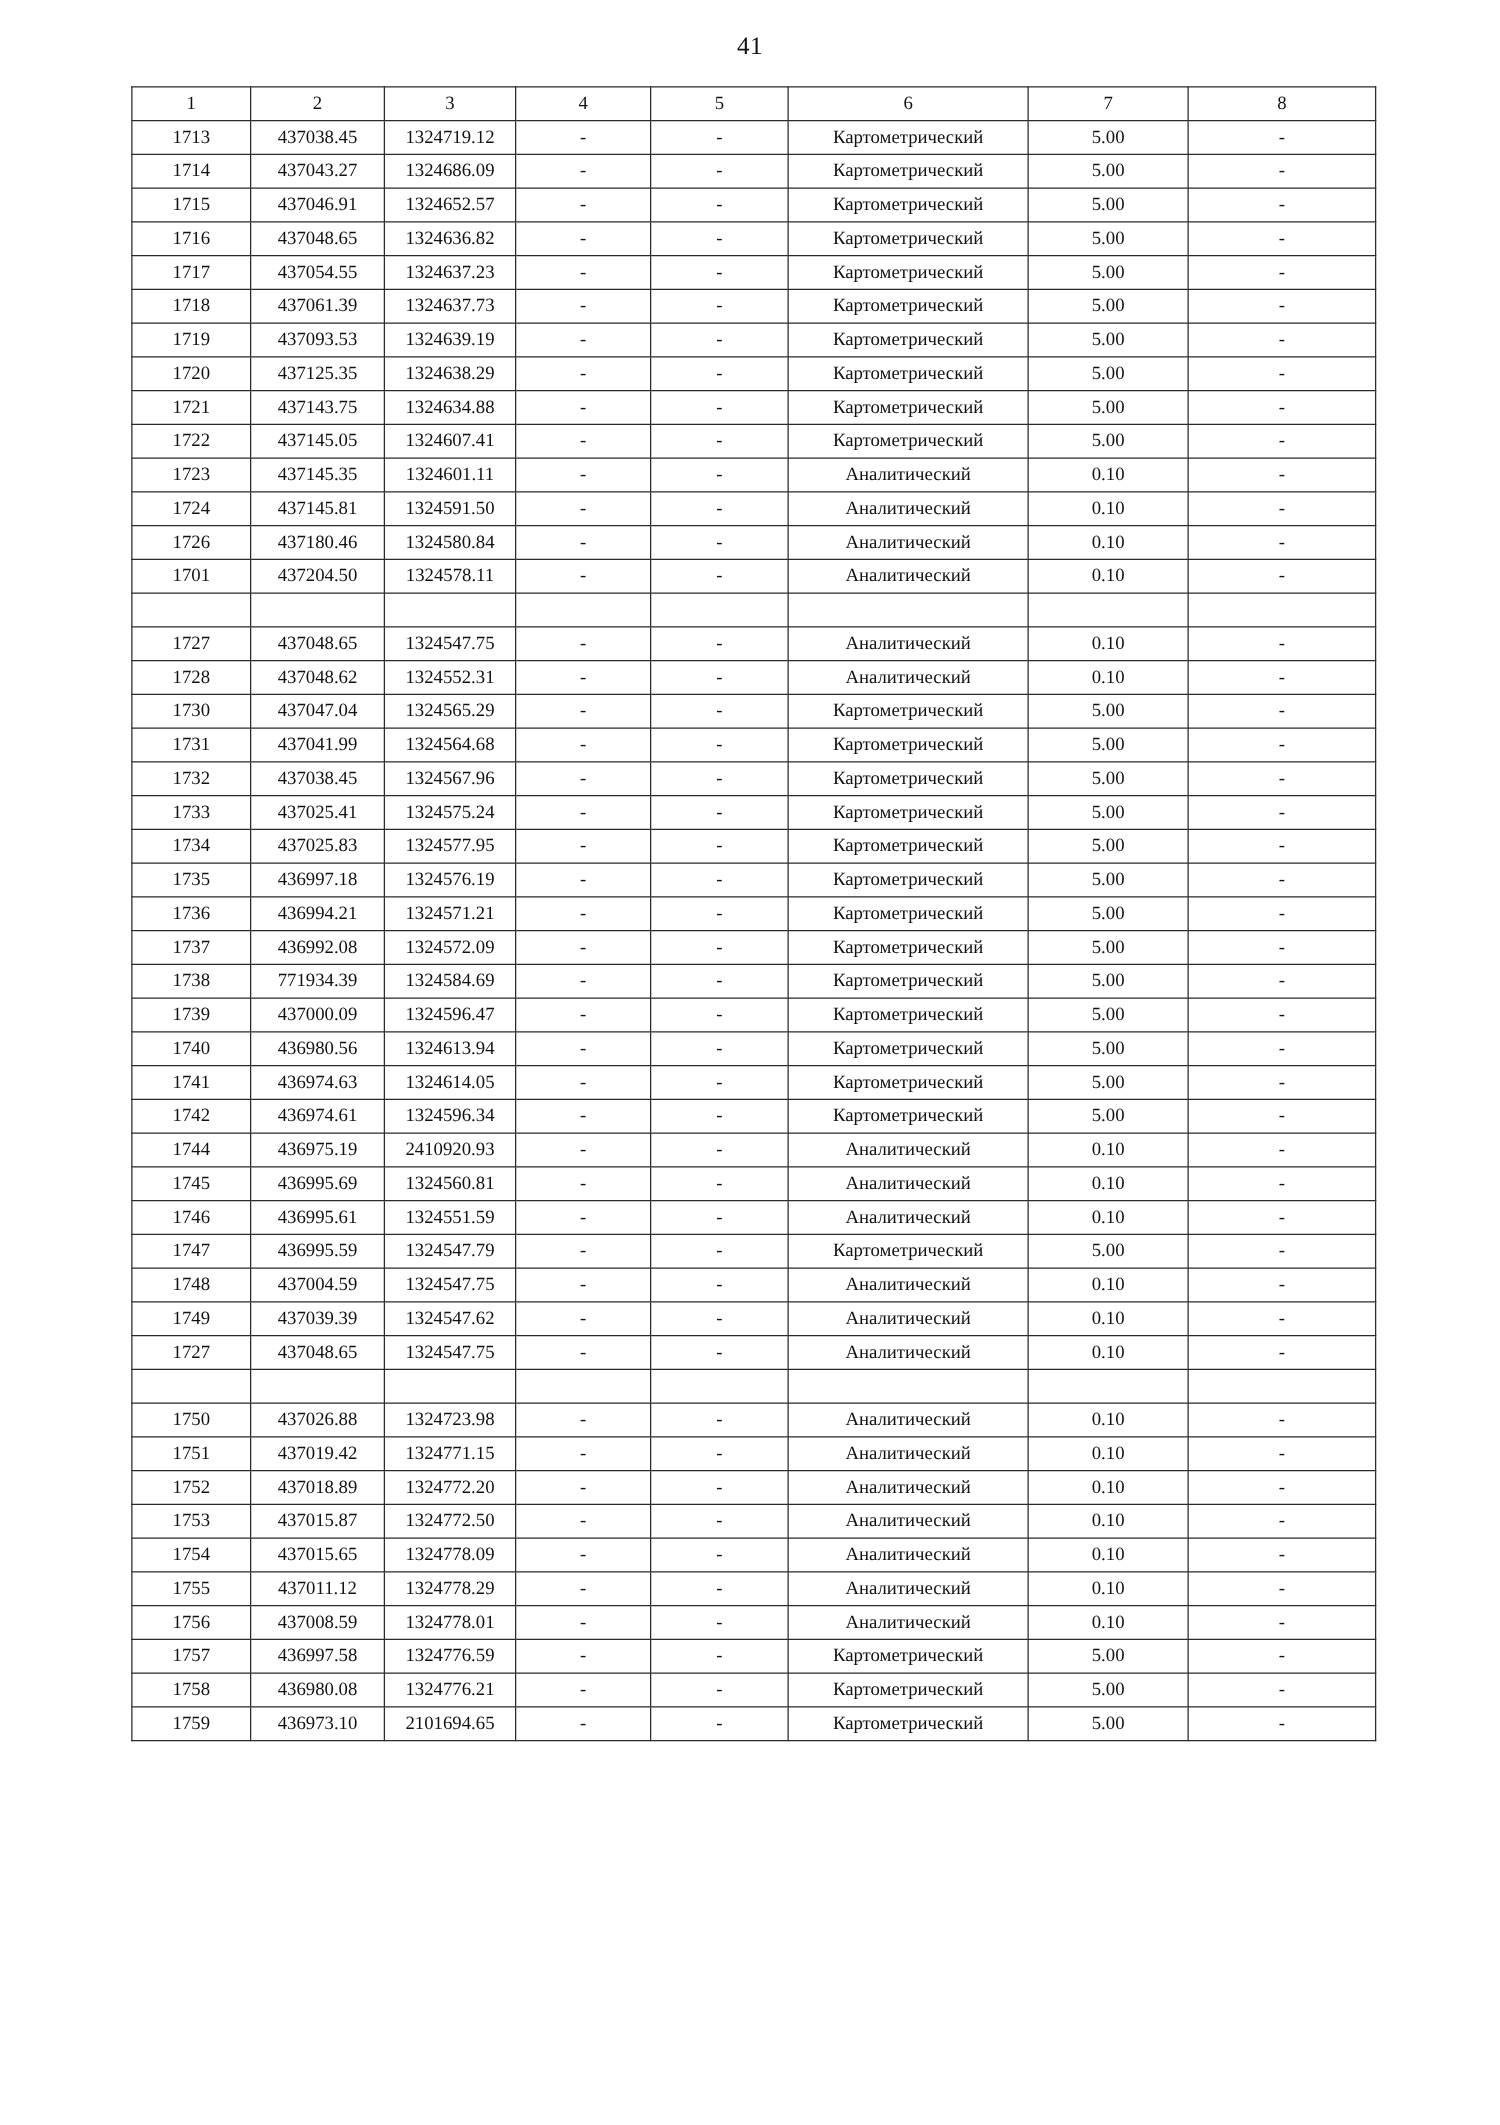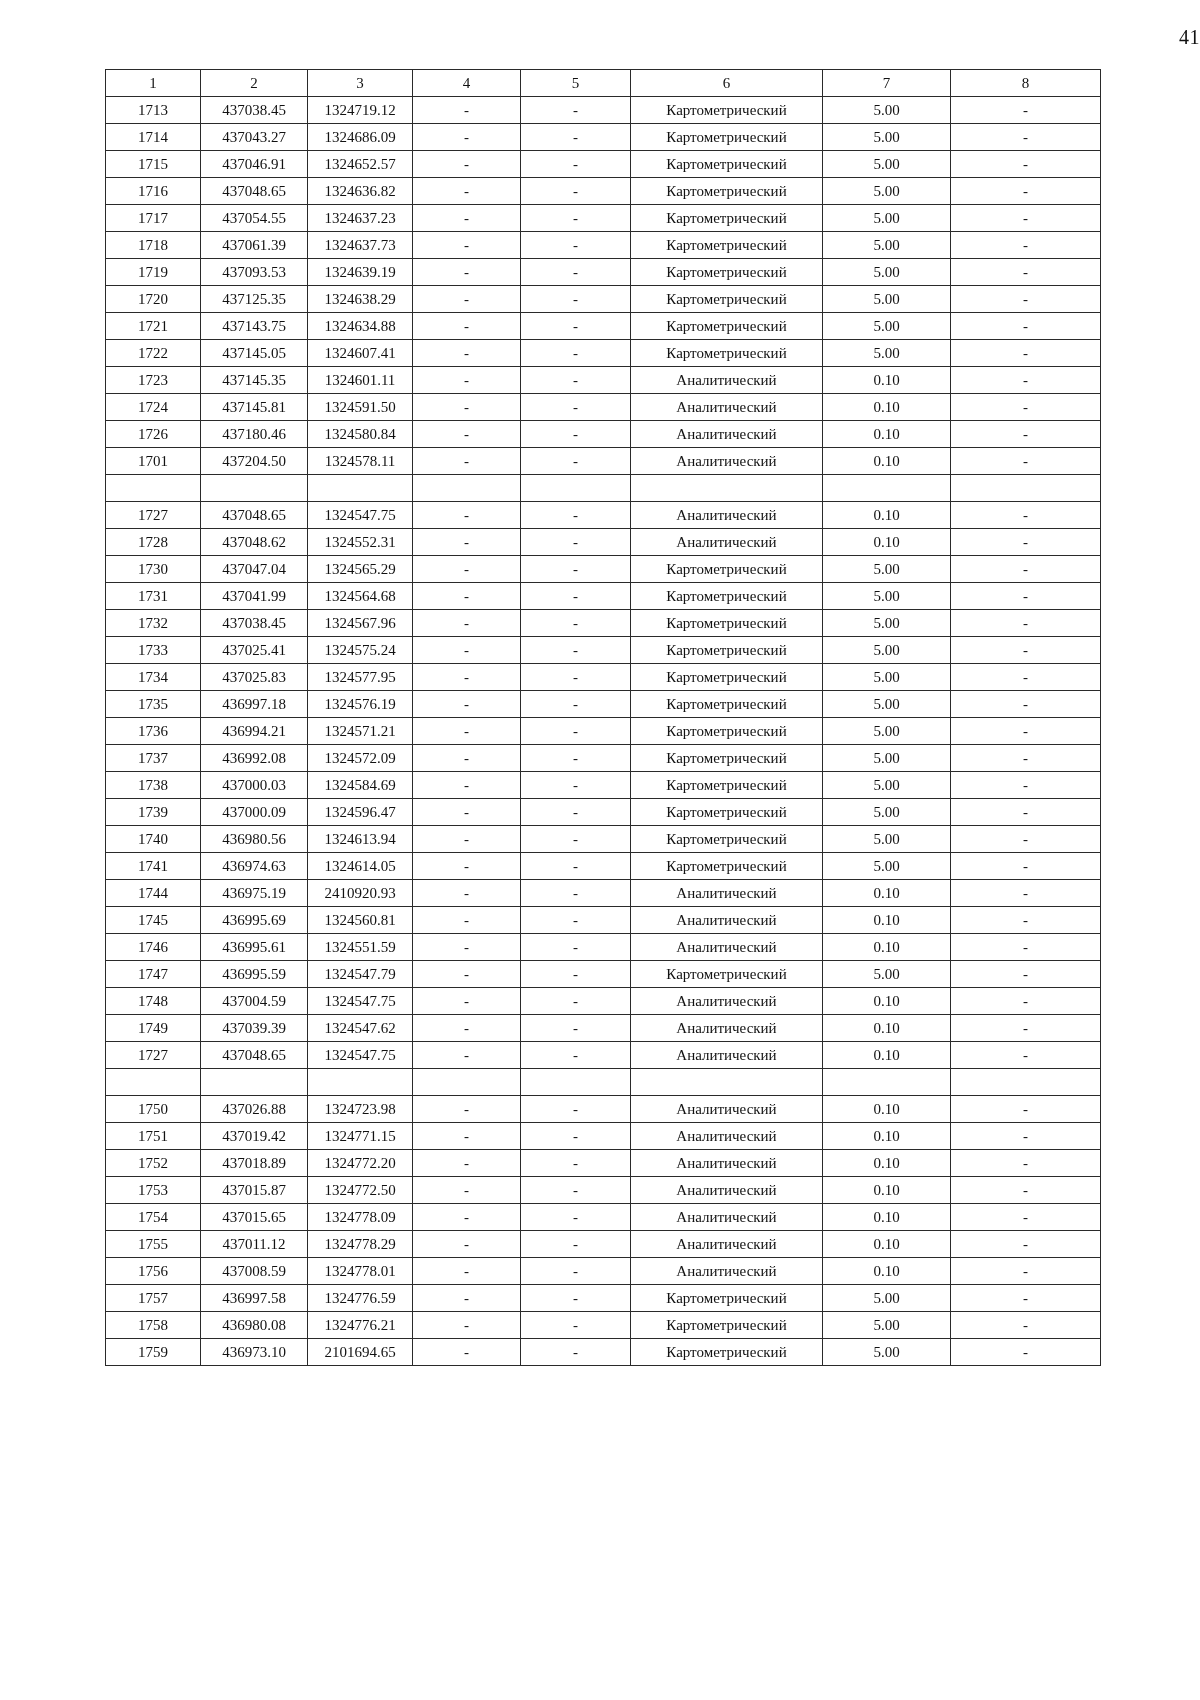--- a/index.html
+++ b/index.html
@@ -7,21 +7,21 @@
     background: #ffffff;
   }
   body {
     width: 1200px;
     height: 1700px;
     font-family: "Liberation Serif", serif;
     color: #111111;
     position: relative;
   }
   .page-number {
-    text-align: right;
+    text-align: center;
     padding-top: 26px;
     font-size: 20px;
     letter-spacing: 0.5px;
   }
   table.coord-table {
     border-collapse: collapse;
     table-layout: fixed;
     margin-top: 20px;
     margin-left: 105px;
   }
@@ -313,21 +313,21 @@
         <td data-name="table-cell">436992.08</td>
         <td data-name="table-cell">1324572.09</td>
         <td data-name="table-cell">-</td>
         <td data-name="table-cell">-</td>
         <td data-name="table-cell">Картометрический</td>
         <td data-name="table-cell">5.00</td>
         <td data-name="table-cell">-</td>
       </tr>
       <tr data-name="table-row">
         <td data-name="table-cell">1738</td>
-        <td data-name="table-cell">437000.03</td>
+        <td data-name="table-cell">771934.39</td>
         <td data-name="table-cell">1324584.69</td>
         <td data-name="table-cell">-</td>
         <td data-name="table-cell">-</td>
         <td data-name="table-cell">Картометрический</td>
         <td data-name="table-cell">5.00</td>
         <td data-name="table-cell">-</td>
       </tr>
       <tr data-name="table-row">
         <td data-name="table-cell">1739</td>
         <td data-name="table-cell">437000.09</td>
@@ -345,20 +345,30 @@
         <td data-name="table-cell">-</td>
         <td data-name="table-cell">-</td>
         <td data-name="table-cell">Картометрический</td>
         <td data-name="table-cell">5.00</td>
         <td data-name="table-cell">-</td>
       </tr>
       <tr data-name="table-row">
         <td data-name="table-cell">1741</td>
         <td data-name="table-cell">436974.63</td>
         <td data-name="table-cell">1324614.05</td>
+        <td data-name="table-cell">-</td>
+        <td data-name="table-cell">-</td>
+        <td data-name="table-cell">Картометрический</td>
+        <td data-name="table-cell">5.00</td>
+        <td data-name="table-cell">-</td>
+      </tr>
+      <tr data-name="table-row">
+        <td data-name="table-cell">1742</td>
+        <td data-name="table-cell">436974.61</td>
+        <td data-name="table-cell">1324596.34</td>
         <td data-name="table-cell">-</td>
         <td data-name="table-cell">-</td>
         <td data-name="table-cell">Картометрический</td>
         <td data-name="table-cell">5.00</td>
         <td data-name="table-cell">-</td>
       </tr>
       <tr data-name="table-row">
         <td data-name="table-cell">1744</td>
         <td data-name="table-cell">436975.19</td>
         <td data-name="table-cell">2410920.93</td>

